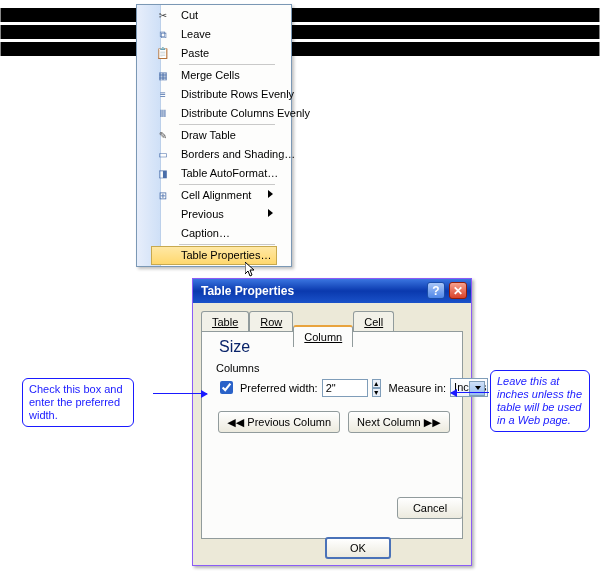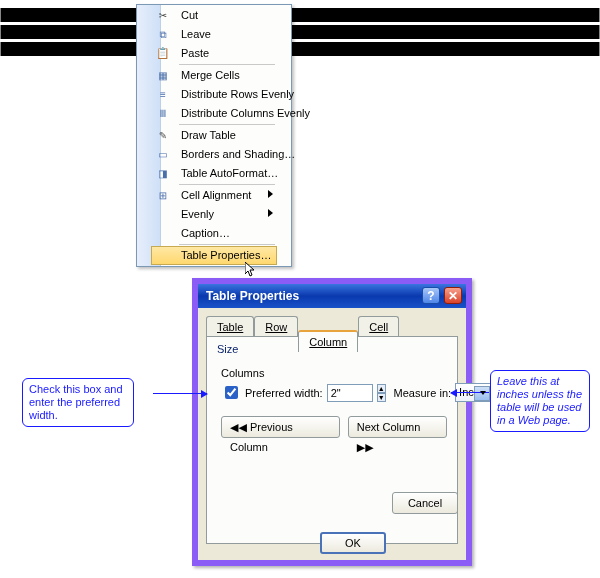--- a/index.html
+++ b/index.html
@@ -103,21 +103,21 @@
     pointer-events: none;
   }
 
   
   .dialog {
     position: absolute;
     left: 192px;
     top: 278px;
     width: 280px;
     height: 288px;
-    border: 6px solid #8b5cf6;
+    border: 1px solid #8b5cf6;
     background: #ece9d8;
     box-shadow: 2px 2px 3px rgba(0,0,0,0.3);
   }
   .titlebar {
     height: 24px;
     background: linear-gradient(#3a75e0,#0a39ae 50%,#1a52c9);
     color: #fff;
     font-weight: bold;
     font-size: 12px;
     padding-left: 8px;
@@ -176,23 +176,23 @@
   }
   .tabpanel {
     clear: both;
     border: 1px solid #919b9c;
     background: #fcfcfb;
     height: 208px;
     padding: 6px 10px;
     position: relative;
   }
 
-  .size-label { color:#0a246a; font-size:11px; }
+  .size-label { color:#0a246a; font-size:16px;margin-left:7px; }
   .group-columns {
-    margin-top: 12px;
+    margin-top: 6px;
     padding-left: 4px;
   }
   .field-row {
     display:flex; align-items:center; gap:4px;
     margin-top: 4px;
     font-size: 11px;
   }
   .field-row label { white-space: nowrap; }
   input[type=checkbox]{ width:13px;height:13px; accent-color:#2a62c8;}
   .txt {
@@ -328,21 +328,21 @@
       <span class="ic autofmt"></span>
       <span class="lbl">Table AutoFormat…</span>
     </div>
     <div class="menu-sep"></div>
     <div class="menu-item">
       <span class="ic align"></span>
       <span class="lbl">Cell Alignment</span>
       <span class="submenu-arrow"></span>
     </div>
     <div class="menu-item">
-      <span class="lbl">Evenly</span>
+      <span class="lbl">Previous</span>
       <span class="submenu-arrow"></span>
     </div>
     <div class="menu-item">
       <span class="lbl">Caption…</span>
     </div>
     <div class="menu-sep"></div>
     <div class="menu-item hovered">
       <span class="lbl">Table Properties…</span>
     </div>
   </div>

